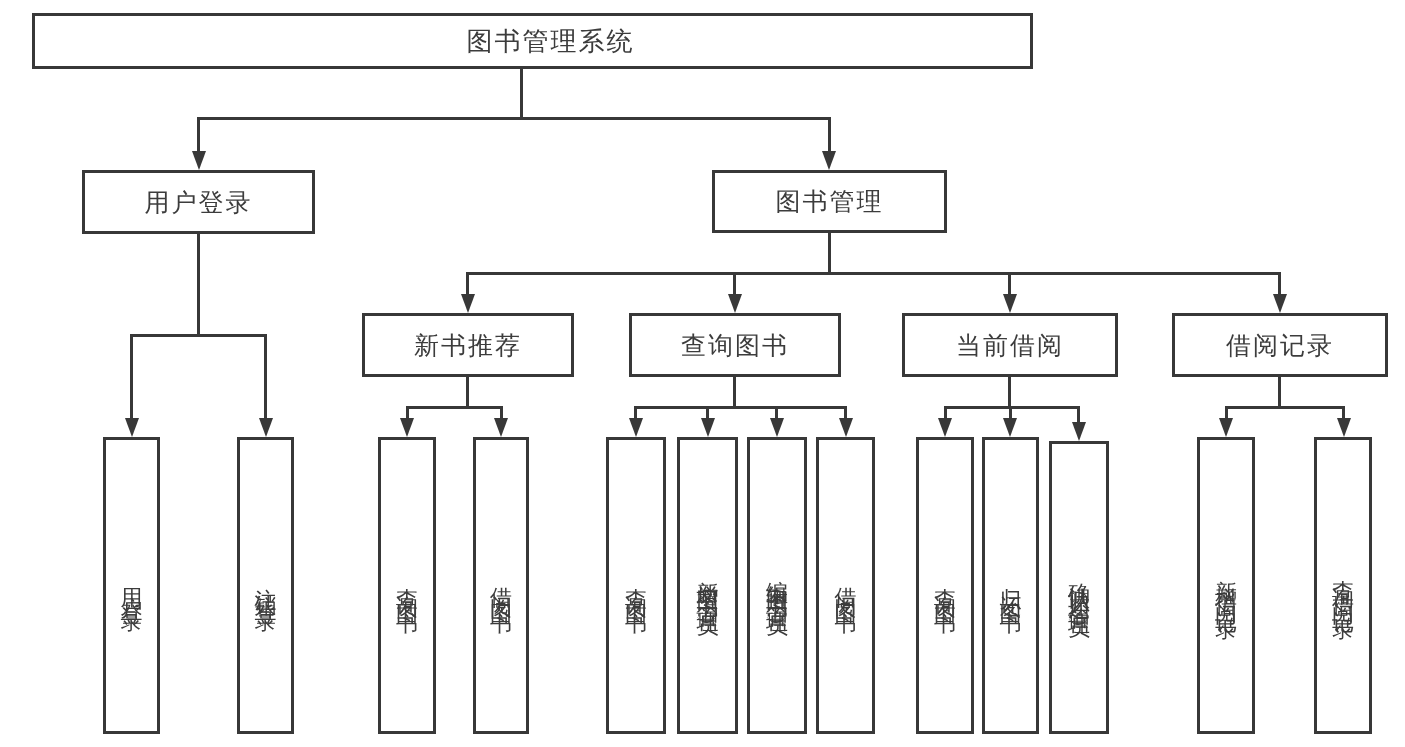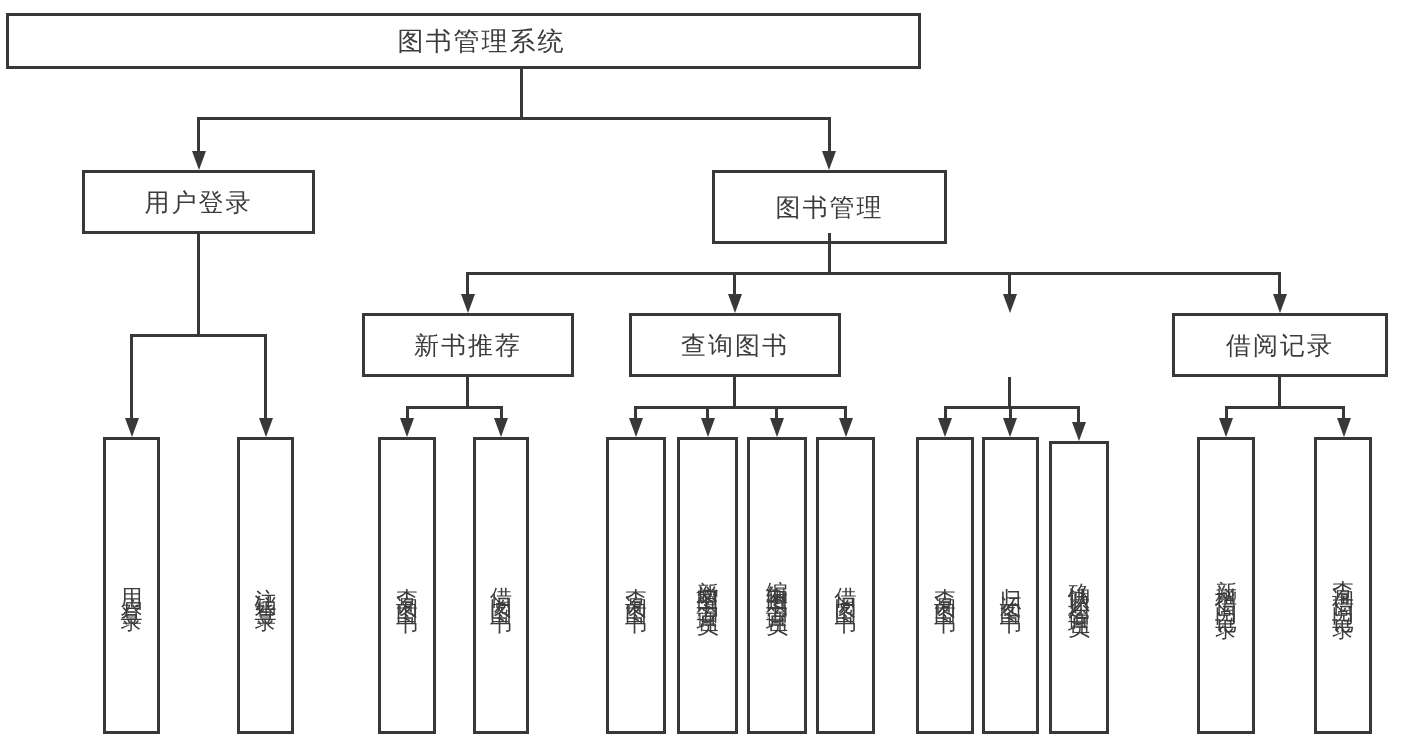--- a/index.html
+++ b/index.html
@@ -26,23 +26,23 @@
   .leaf .vlabel{
     writing-mode:vertical-rl;
     text-orientation:mixed;
     font-size:22px;
     letter-spacing:8px;
     line-height:1;
     white-space:nowrap;
   }
   .leaf.long .vlabel{letter-spacing:5px;}
   
-  #n-root {left:6px;  top:13px;  width:915px;height:56px;padding-left:36px;}
+  #n-root {left:32px;  top:13px;  width:1001px;height:56px;padding-left:36px;}
   #n-login{left:82px;  top:170px; width:233px; height:64px;}
-  #n-mgmt {left:712px; top:170px; width:235px; height:74px;}
+  #n-mgmt {left:712px; top:170px; width:235px; height:63px;}
   #n-l3-0 {left:362px; top:313px; width:212px; height:64px;}
   #n-l3-1 {left:629px; top:313px; width:212px; height:64px;}
   #n-l3-2 {left:902px; top:313px; width:216px; height:64px;}
   #n-l3-3 {left:1172px;top:313px; width:216px; height:64px;}
   #n-a1{left:103px; top:437px;width:57px;height:297px;}
   #n-a2{left:237px; top:437px;width:57px;height:297px;}
   #n-b1{left:378px; top:437px;width:58px;height:297px;}
   #n-b2{left:473px; top:437px;width:56px;height:297px;}
   #n-c1{left:606px; top:437px;width:60px;height:297px;}
   #n-c2{left:677px; top:437px;width:61px;height:297px;}
@@ -88,20 +88,23 @@
   </div>
   <div class="node" id="n-mgmt">
     <span class="hlabel">图书管理</span>
   </div>
 
   <div class="node" id="n-l3-0">
     <span class="hlabel">新书推荐</span>
   </div>
   <div class="node" id="n-l3-1">
     <span class="hlabel">查询图书</span>
+  </div>
+  <div class="node" id="n-l3-2">
+    <span class="hlabel">当前借阅</span>
   </div>
   <div class="node" id="n-l3-3">
     <span class="hlabel">借阅记录</span>
   </div>
 
   <div class="node leaf" id="n-a1">
     <span class="vlabel">用户登录</span>
   </div>
   <div class="node leaf" id="n-a2">
     <span class="vlabel">注销登录</span>

